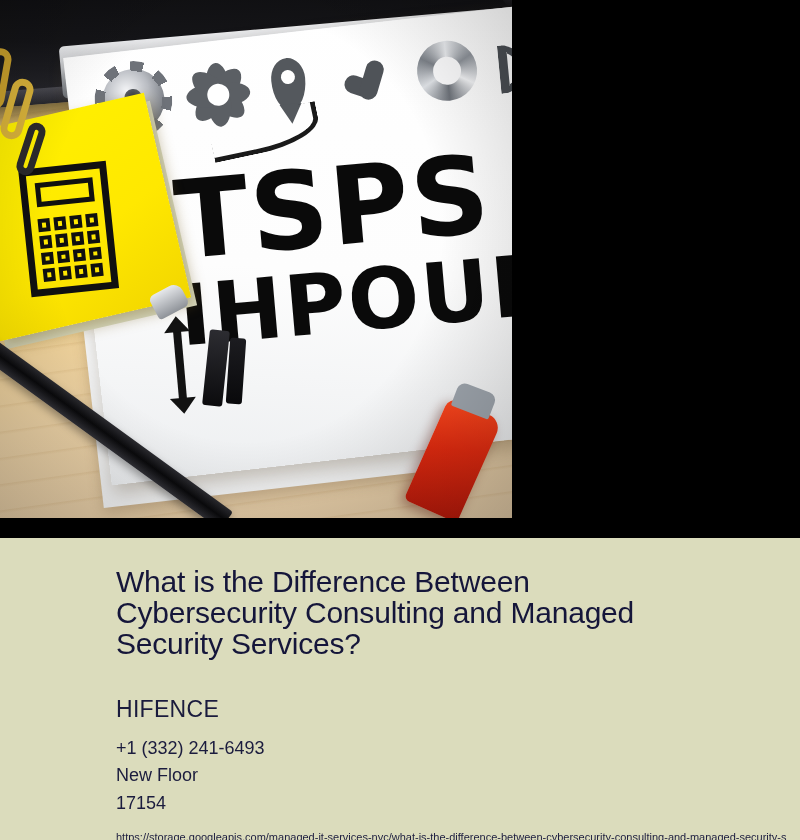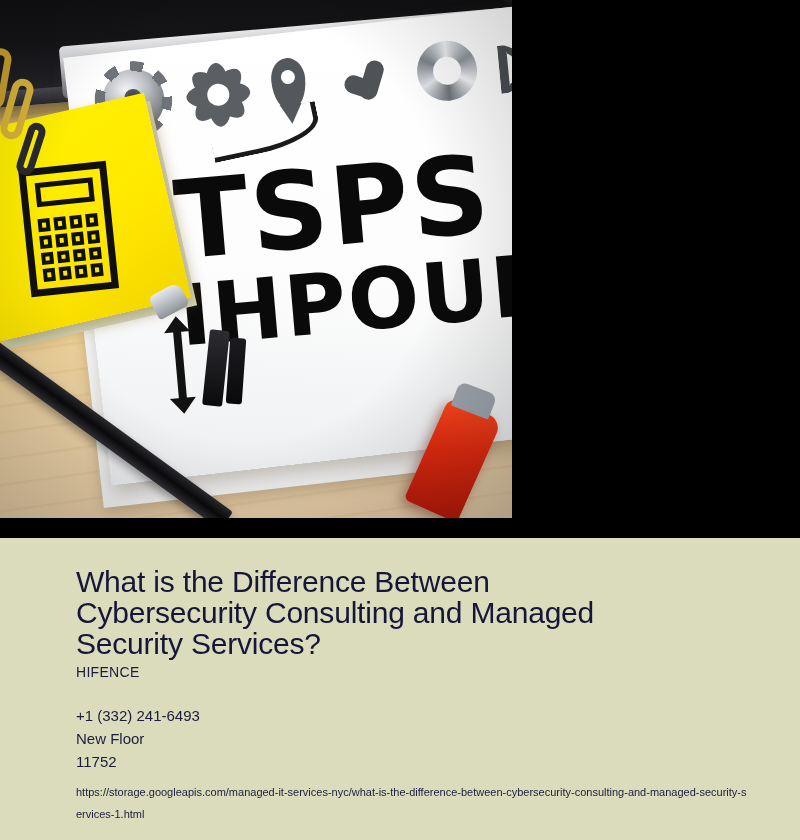--- a/index.html
+++ b/index.html
@@ -450,42 +450,42 @@
   }
 
   
   .content {
     position: absolute;
     left: 0;
     top: 538px;
     width: 800px;
     height: 302px;
     background: #dbdcbc;
-    padding: 28px 0 0 76px;
+    padding: 28px 0 0 116px;
   }
 
   .headline {
     width: 592px;
     font-size: 30px;
     line-height: 1.04;
     font-weight: 400;
     color: #15163a;
     letter-spacing: -0.2px;
   }
 
   .brand {
-    margin-top: 4px;
-    font-size: 14px;
+    margin-top: 36px;
+    font-size: 23px;
     color: #1a1b3d;
     letter-spacing: .3px;
   }
 
   .contact {
-    margin-top: 24px;
-    font-size: 15px;
+    margin-top: 12px;
+    font-size: 18px;
     line-height: 1.55;
     color: #1b1c3e;
   }
   .contact div { white-space: nowrap; }
 
   .url {
     margin-top: 8px;
     width: 672px;
     font-size: 11px;
     line-height: 2.0;
@@ -583,19 +583,19 @@
 
   <div class="content">
 
     <h1 class="headline">What is the Difference Between Cybersecurity Consulting and Managed Security Services?</h1>
 
     <div class="brand">HIFENCE</div>
 
     <div class="contact">
       <div>+1 (332) 241-6493</div>
       <div>New Floor</div>
-      <div>11752</div>
+      <div>17154</div>
     </div>
 
     <div class="url">https://storage.googleapis.com/managed-it-services-nyc/what-is-the-difference-between-cybersecurity-consulting-and-managed-security-services-1.html</div>
   </div>
 
 </div>
 
 </body></html>

